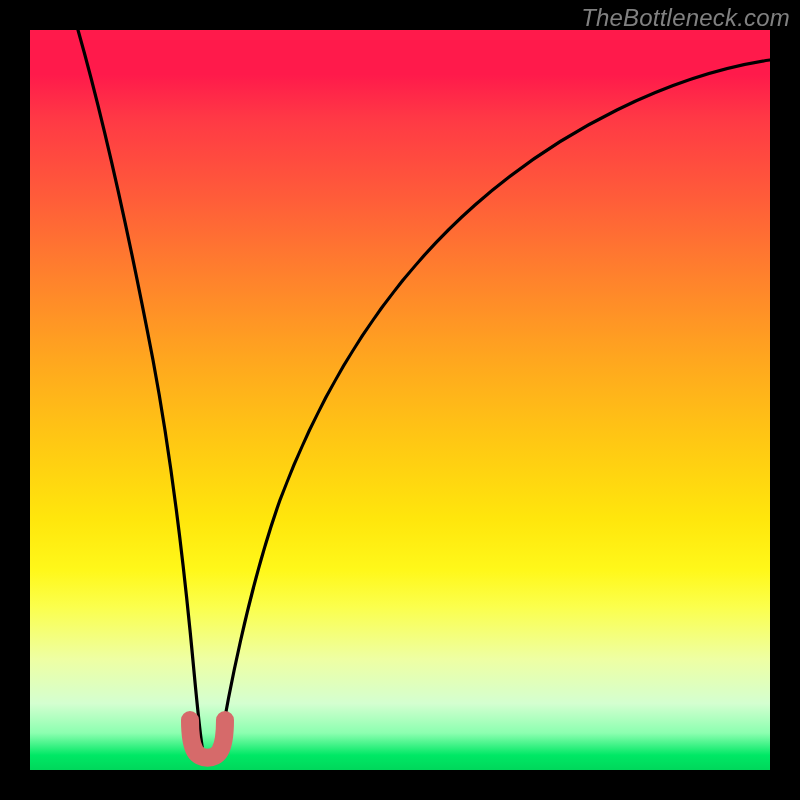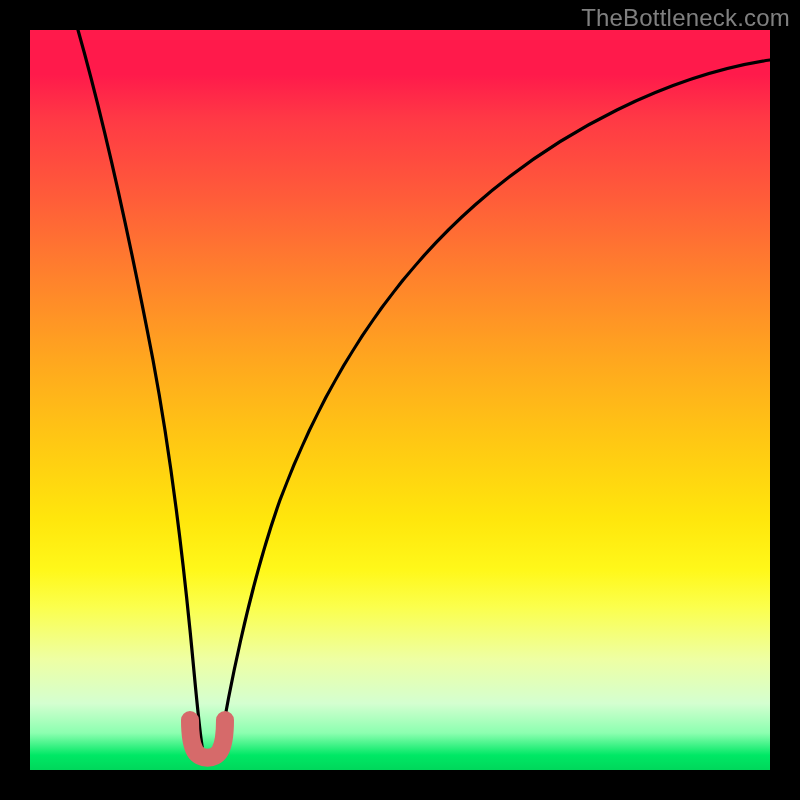--- a/index.html
+++ b/index.html
@@ -11,20 +11,21 @@
     background: #000;
     font-family: Arial, Helvetica, sans-serif;
   }
   .frame {
     position: absolute;
     top: 0;
     left: 0;
     width: 800px;
     height: 800px;
     background: #000;
+    font-style: italic;
   }
   .plot {
     position: absolute;
     top: 30px;
     left: 30px;
     width: 740px;
     height: 740px;
     background: linear-gradient(to bottom,
       #ff1a4b 0%,
       #ff1a4b 6%,

